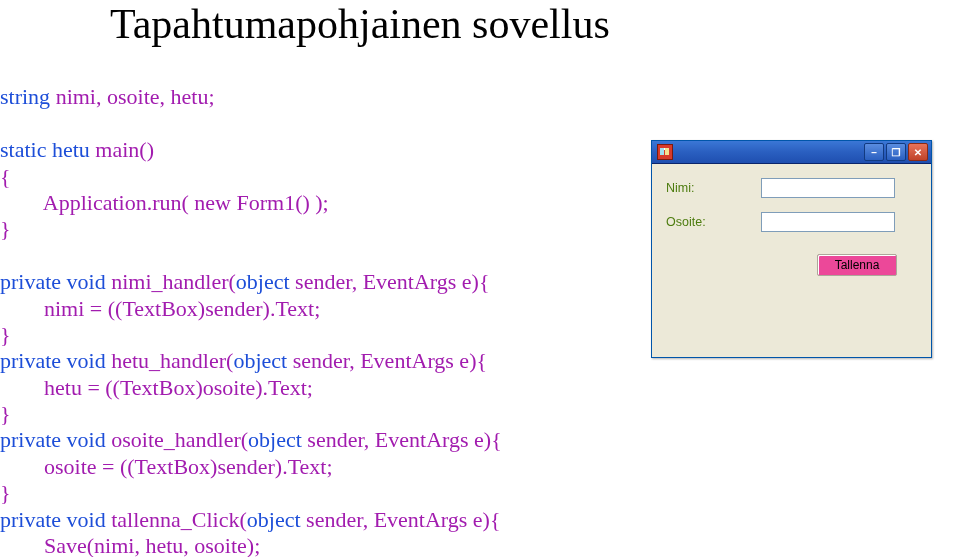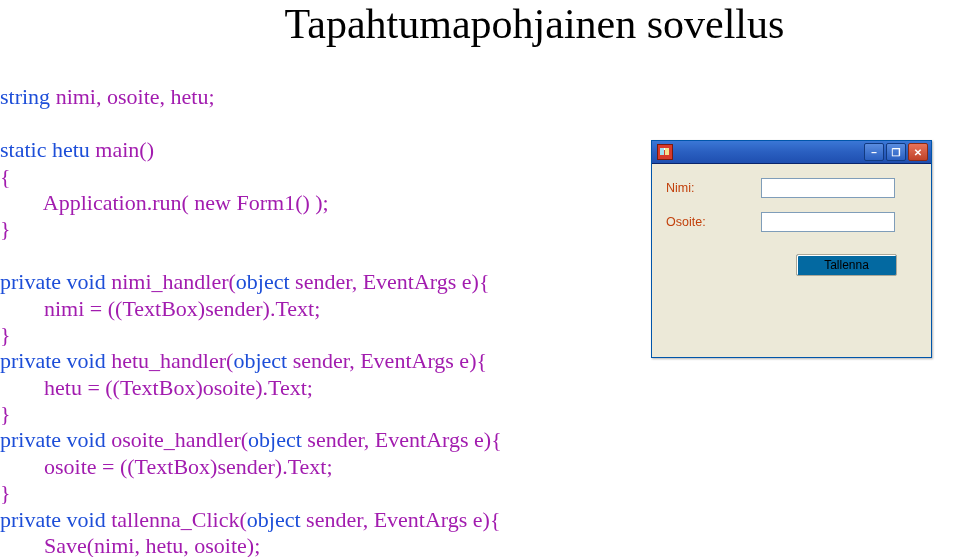--- a/index.html
+++ b/index.html
@@ -6,21 +6,21 @@
     margin: 0;
     padding: 0;
     width: 959px;
     height: 557px;
     font-family: "Times New Roman", serif;
     background: white;
     position: relative;
   }
   .title {
     font-size: 42px;
-    text-align: center;
+    text-align: left;
     margin: 0;
     padding-top: 0;
     padding-left: 110px;
     font-weight: normal;
   }
   .code-block {
     position: absolute;
     left: 0;
     top: 58px;
     font-size: 22px;
@@ -103,39 +103,39 @@
     padding: 14px 14px;
   }
   .form-row {
     display: flex;
     align-items: center;
     margin-bottom: 14px;
   }
   .form-label {
     width: 95px;
     font-size: 12.5px;
-    color: #c2410c;
+    color: #4d7c0f;
   }
   .form-input {
     width: 128px;
     height: 18px;
     border: 1px solid #7f9db9;
     background: white;
     font-size: 12px;
     padding: 0 2px;
   }
   .save-row {
     margin-top: 22px;
     text-align: right;
     padding-right: 20px;
   }
   .save-btn {
-    width: 101px;
+    width: 80px;
     height: 22px;
-    background: #0369a1;
+    background: #ec4899;
     border: 1px solid #aca899;
     border-radius: 2px;
     font-family: Tahoma, Arial, sans-serif;
     font-size: 12px;
     box-shadow: inset 1px 1px 0 #fff;
     cursor: default;
   }
 </style>
 </head>
 <body>

